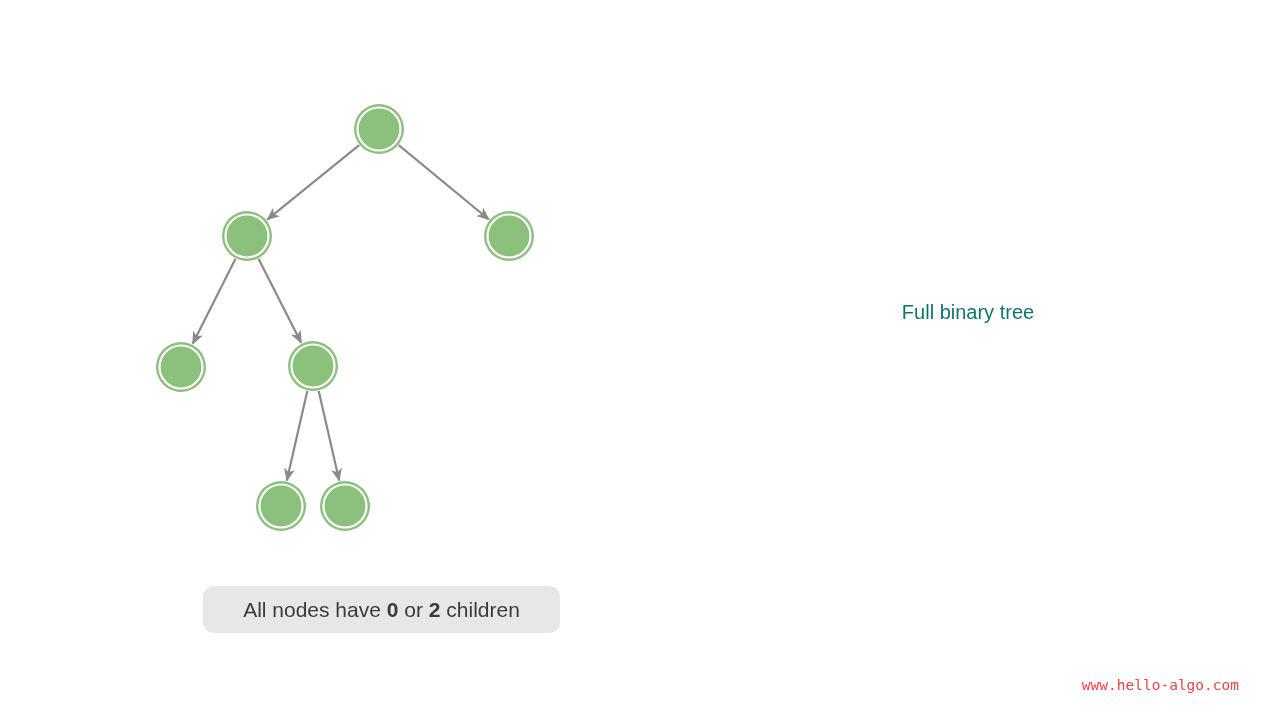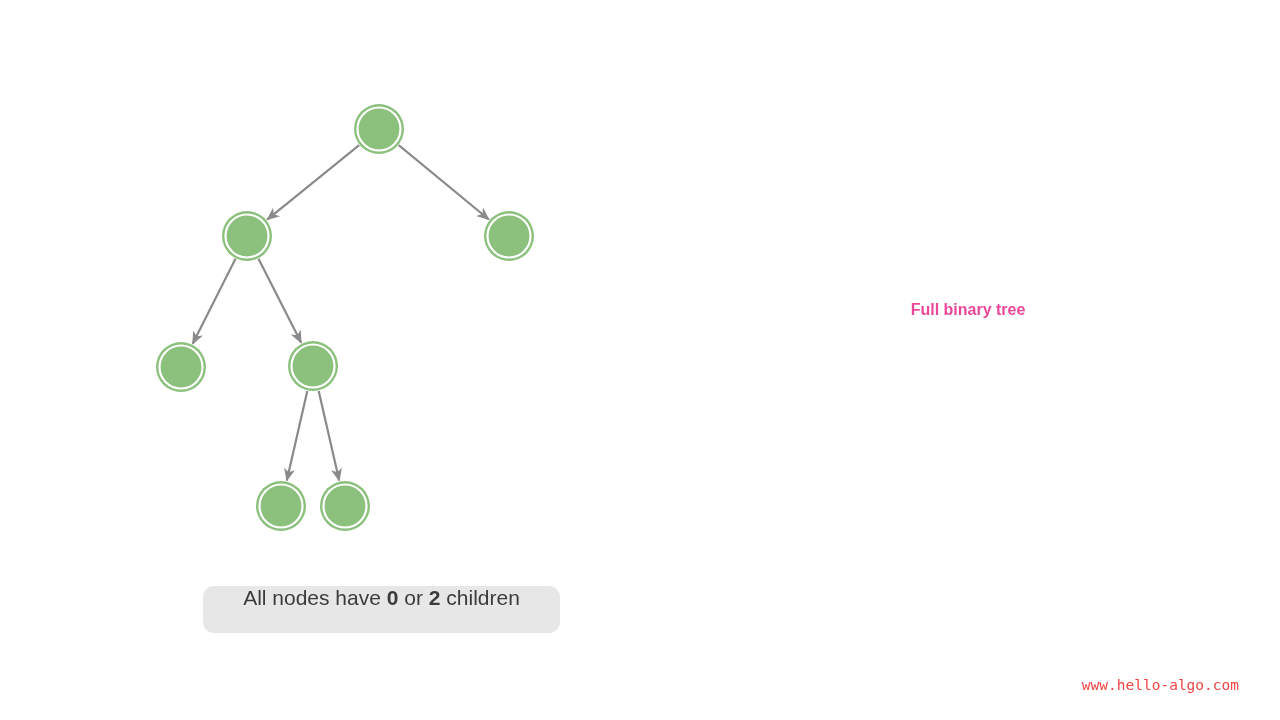--- a/index.html
+++ b/index.html
@@ -34,34 +34,35 @@
   .node-ring {
     fill: none;
     stroke: #ffffff;
     stroke-width: 2.2;
   }
   .diagram-title {
     position: absolute;
     left: 968px;
     top: 301px;
     transform: translateX(-50%);
-    font-size: 16px;
-    font-weight: 700;
-    color: #ec4899;
+    font-size: 20px;
+    font-weight: 400;
+    color: #0f766e;
     white-space: nowrap;
   }
   .caption-box {
     position: absolute;
     left: 203px;
     top: 586px;
     width: 357px;
     height: 47px;
     background: #e7e7e7;
     border-radius: 11px;
     display: flex;
+    align-items: center;
     justify-content: center;
     font-size: 21px;
     color: #3b3b3b;
     white-space: pre;
   }
   .caption-box .b {
     font-weight: 700;
   }
   .watermark {
     position: absolute;

